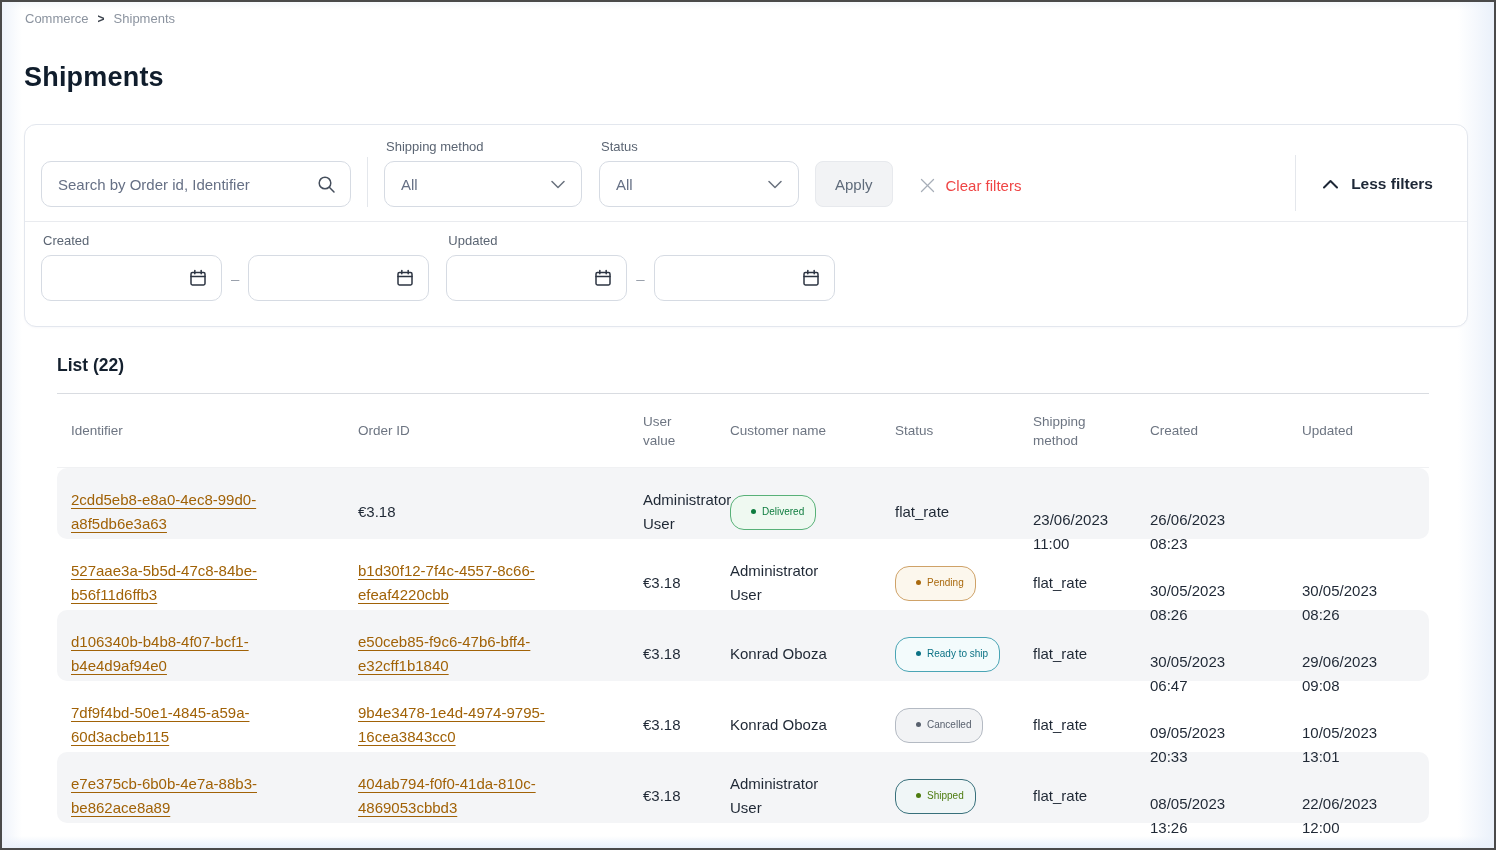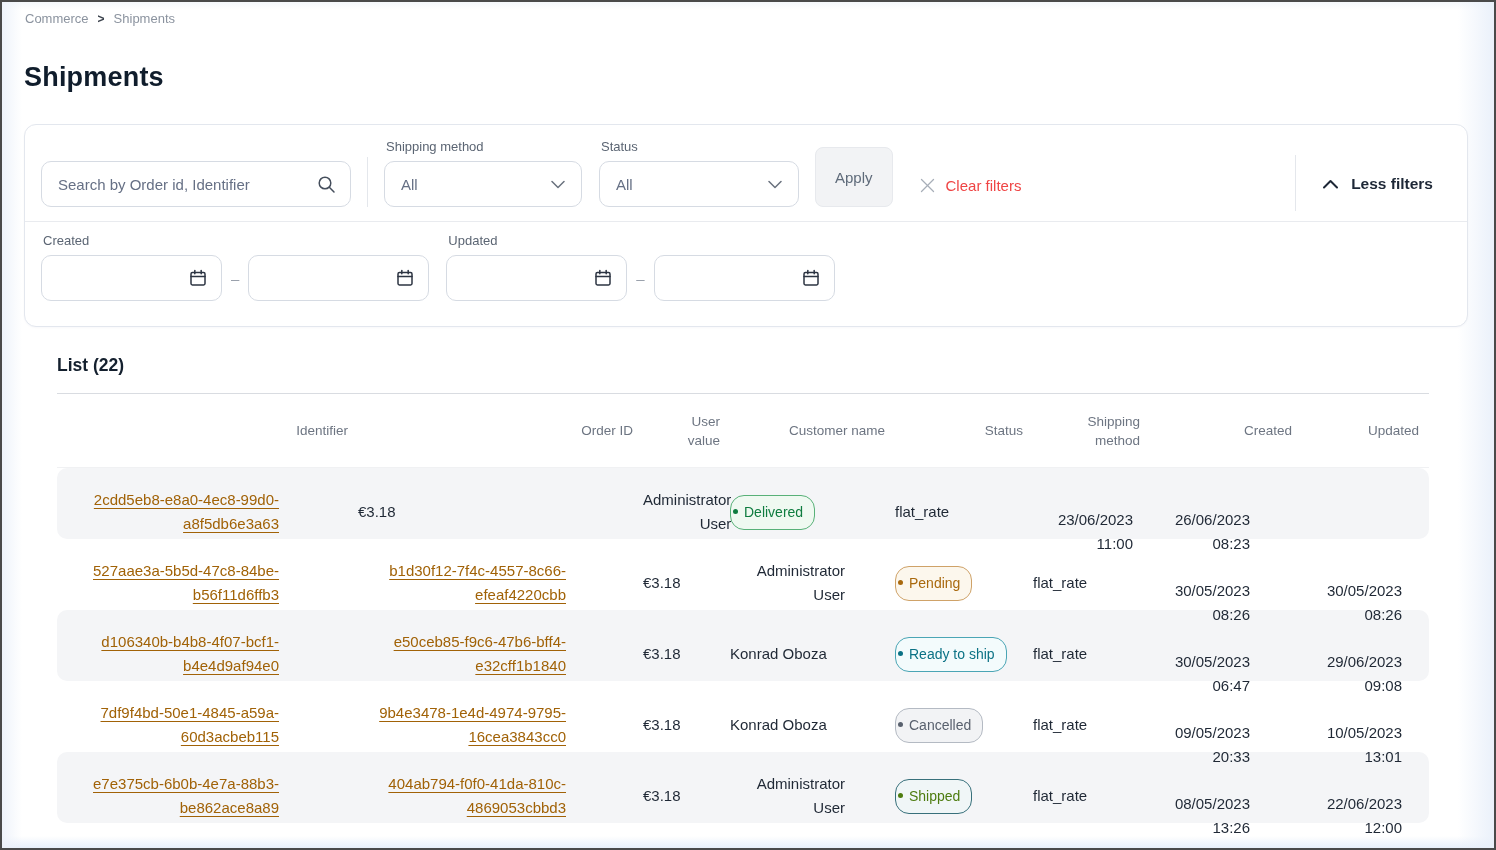--- a/index.html
+++ b/index.html
@@ -30,44 +30,44 @@
   .control { height:46px; border:1px solid #d6dbe3; border-radius:10px; background:#fff; display:flex; align-items:center; }
   .search-box { width:310px; padding:0 14px 0 16px; justify-content:space-between; }
   .search-box input { border:none; outline:none; font-size:15px; color:#333c49; width:300px; font-family:inherit; background:transparent; }
   .search-box input::placeholder { color:#667085; }
   .select { justify-content:space-between; padding:0 16px; cursor:pointer; }
   .select .sel-value { font-size:15px; color:#667085; }
   .w198 { width:198px; } .w200 { width:200px; }
   .vdiv { width:1px; background:#e4e7ec; align-self:flex-end; }
   .vdiv1 { height:50px; margin:0 16px; }
   .vdiv2 { height:56px; margin:0 0 -4px 0; }
-  .apply-btn { margin-left:16px; height:60px; padding:0 19px; background:#f2f3f5; border:1px solid #e7e9ed; border-radius:8px; font-size:15px; color:#5f6b7a; font-family:inherit; cursor:pointer; }
+  .apply-btn { margin-left:16px; height:46px; padding:0 19px; background:#f2f3f5; border:1px solid #e7e9ed; border-radius:8px; font-size:15px; color:#5f6b7a; font-family:inherit; cursor:pointer; }
   .clear-filters { display:flex; align-items:center; gap:10px; margin:0 0 13px 26px; color:#ef4444; font-size:15px; cursor:pointer; }
   .spacer { flex:1; }
   .toggle-filters { display:flex; align-items:center; gap:12px; margin:0 18px 14px 26px; color:#1d2736; font-size:15.5px; font-weight:700; cursor:pointer; }
   .date-input { width:181px; justify-content:space-between; padding:0 13px 0 14px; }
   .range-dash { color:#9aa1ac; font-size:15px; margin:0 9px 15px 9px; }
   .group-gap { margin-left:17px; }
   
   .list-wrap { margin:28px 0 0 55px; width:1372px; }
   .list-title { font-size:17.5px; font-weight:700; color:#14202e; }
   .list-rule { border-top:1px solid #d9dce1; margin-top:17px; }
-  .cols { display:grid; grid-template-columns:287px 285px 87px 165px 138px 117px 152px 1fr;text-align:right; }
+  .cols { display:grid; grid-template-columns:287px 285px 87px 165px 138px 117px 152px 1fr; }
   .thead { height:74px; align-items:center; padding-left:14px; color:#6d7582; font-size:13.5px; border-bottom:1px solid #f0f1f3; }
   .th { padding-right:10px; line-height:19px; }
   .hdr-narrow span { display:inline-block; max-width:52px; }
   .hdr-narrow2 span { display:inline-block; max-width:68px; }
   .trow { height:71px; align-items:center; padding-left:14px; border-radius:10px; font-size:15px; }
   .trow.striped { background:#f4f5f7; }
   .cell { display:flex; align-items:center; padding-right:10px; line-height:24px; }
   .cell a { color:#a16207; text-decoration:underline; text-underline-offset:3px; max-width:208px; display:inline-block; }
   .cust { max-width:115px; display:inline-block; }
   .dt { max-width:100px; display:inline-block;margin-top:40px; }
   
-  .badge { display:inline-flex; align-items:center; gap:6px; padding:4px 11px 5px 2px; border-radius:14px; font-size:14px; border:1px solid; white-space:nowrap; background:#fff; }
+  .badge { display:inline-flex; align-items:center; gap:6px; padding:4px 11px 5px 20px; border-radius:14px; font-size:10px; border:1px solid; white-space:nowrap; background:#fff; }
   .badge .dot { width:5px; height:5px; border-radius:50%; background:currentColor; flex:none; }
   .badge-green { color:#0e7c3f; border-color:#58b178; background:#eff9f1; }
   .badge-orange { color:#a9690e; border-color:#cfa268; background:#fcf7ed; }
   .badge-teal { color:#0b7285; border-color:#4aa5b5; background:#f3fbfc; }
   .badge-gray { color:#59616e; border-color:#b4bac3; background:#f2f3f5; }
   .badge-darkteal { color:#4d7c0f; border-color:#38707b; background:#f0f6f7; }
   svg { display:block; }
 </style>
 </head>
 <body>

